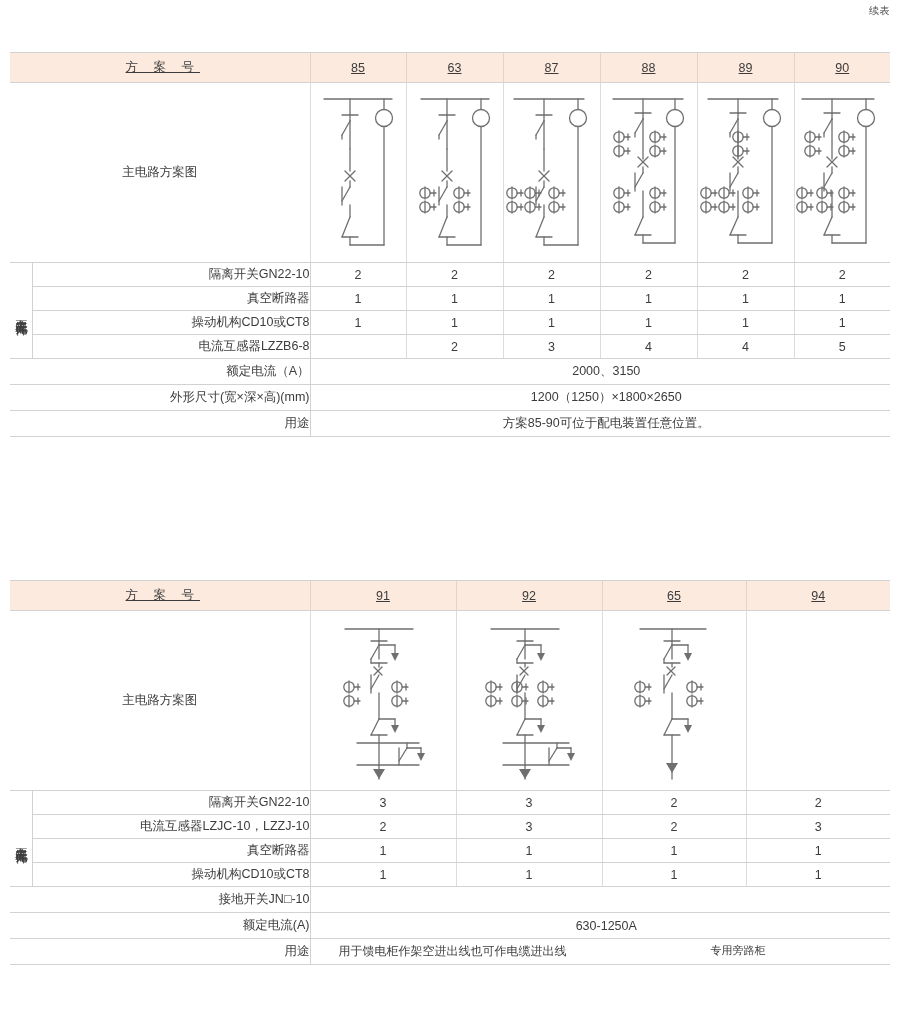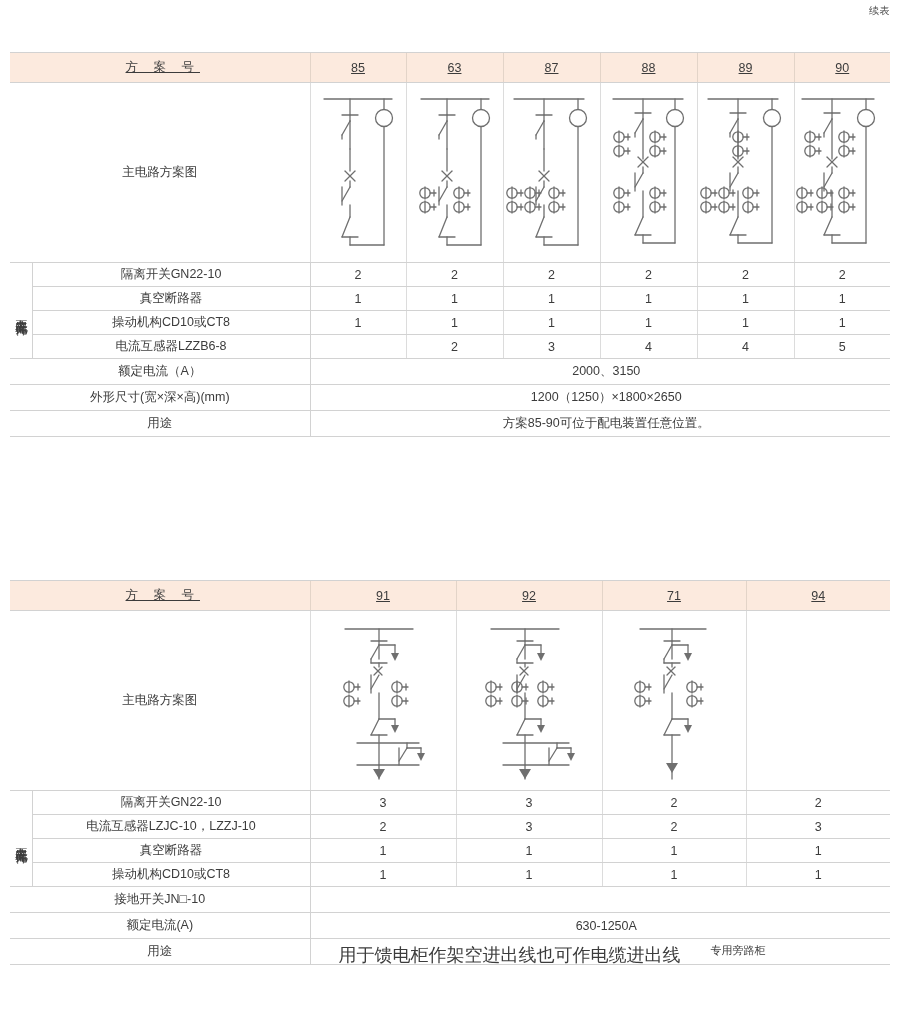--- a/index.html
+++ b/index.html
@@ -50,21 +50,21 @@
     font-size: 13px;
     border-top: 1px solid #d8cfc8;
     border-bottom: 1px solid #d8cfc8;
     text-decoration: underline;
   }
   .hdr td.label { letter-spacing: 6px; text-indent: 6px; }
   .hdr td.num { border-left: 1px solid #e3d4c8; }
 
   .rowlabel {
     padding-left: 10px;
-    text-align: center;
+    text-align: right;
     font-size: 12.5px;
     white-space: nowrap;
   }
 
   
   .sidecell {
     width: 22px;
     text-align: center;
     padding: 0;
     border-right: 1px solid #d2d2d2;
@@ -88,21 +88,21 @@
   }
   .diagram-cell svg { display: block; margin: 0 auto; }
 
   .maincap { text-align: center; font-size: 13px; }
 
   .datacell { text-align: center; border-left: 1px solid #dcdcdc; height: 24px; }
   .datacell.first { border-left: 1px solid #d2d2d2; }
   .spanrow td.spanval { text-align: center; height: 26px; border-left: 1px solid #d2d2d2; padding-left: 12px; }
 
   .purpose-split { position: relative; height: 26px; border-left: 1px solid #d2d2d2; }
-  .purpose-split .a { position: absolute; left: 28px; top: 4px; font-size: 18px; }
+  .purpose-split .a { position: absolute; left: 28px; top: 4px; font-size: 12px; }
   .purpose-split .b { position: absolute; left: 400px; top: 4px; font-size: 11px; }
 
   .t2wrap { position: absolute; top: 580px; left: 0; }
   .t1wrap { position: absolute; top: 52px; left: 0; }
 </style>
 </head>
 <body>
 
 <div class="page">
 
@@ -520,21 +520,21 @@
           <col style="width:146px">
       <col style="width:144px">
           <col style="width:144px">
     </colgroup>
 
     <tbody>
           <tr class="hdr">
       <td colspan="2" class="label">方 案 号</td>
       <td class="num">91</td>
       <td class="num">92</td>
-      <td class="num">71</td>
+      <td class="num">65</td>
       <td class="num">94</td>
     </tr>
 
     <tr class="diagram-row">
       <td colspan="2" class="maincap">主电路方案图</td>
 
       <td class="diagram-cell">
         <svg width="120" height="172" viewBox="0 0 120 172">
           <g stroke="#6f6f6f" stroke-width="1.3" fill="none" stroke-linecap="round">
             <line x1="22" y1="14" x2="90" y2="14"></line>

